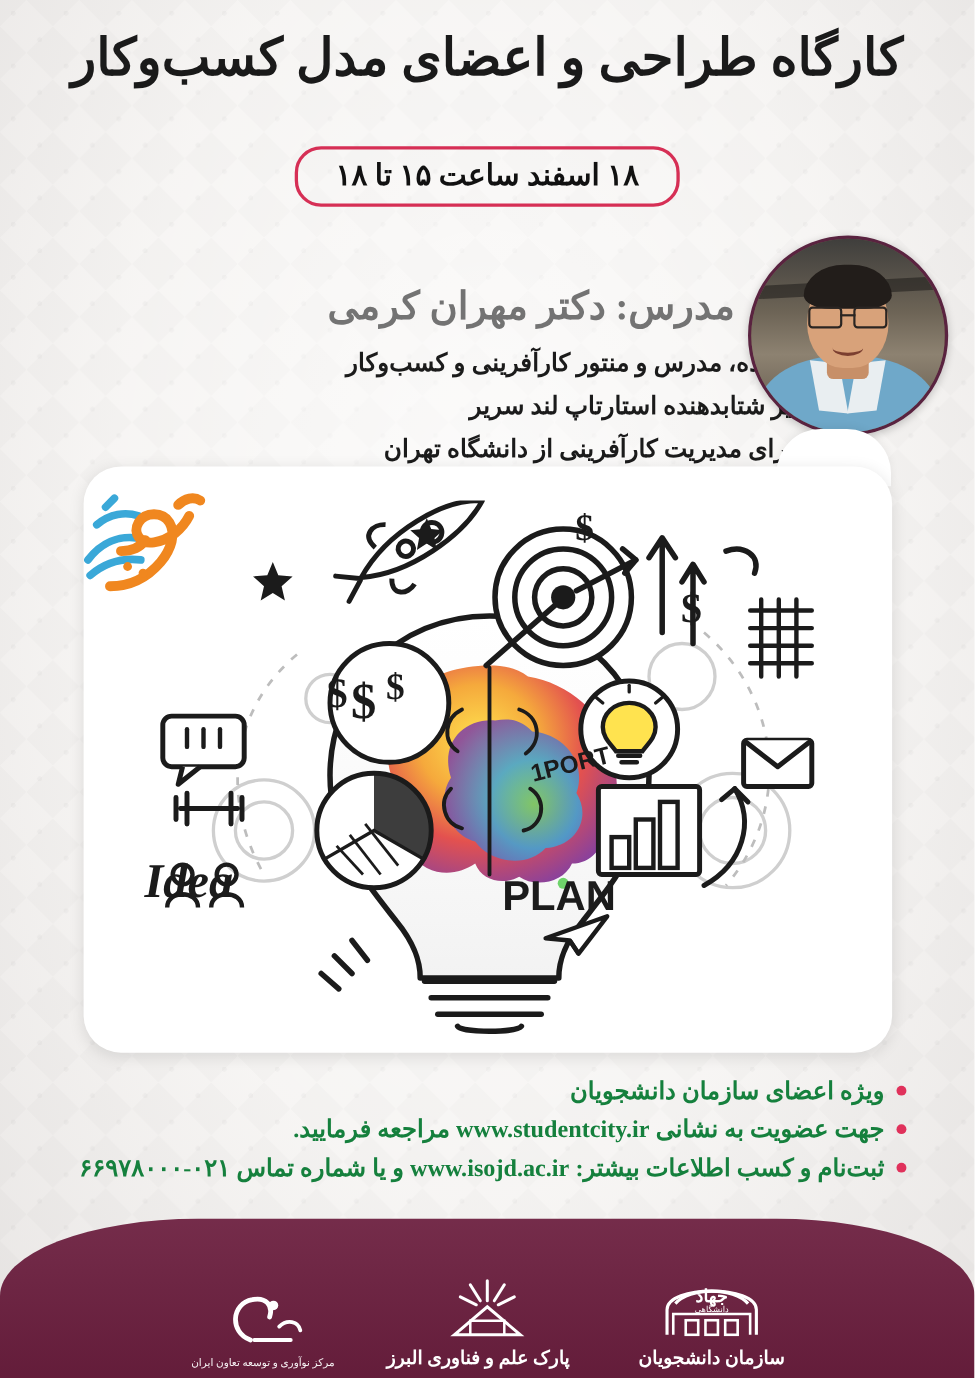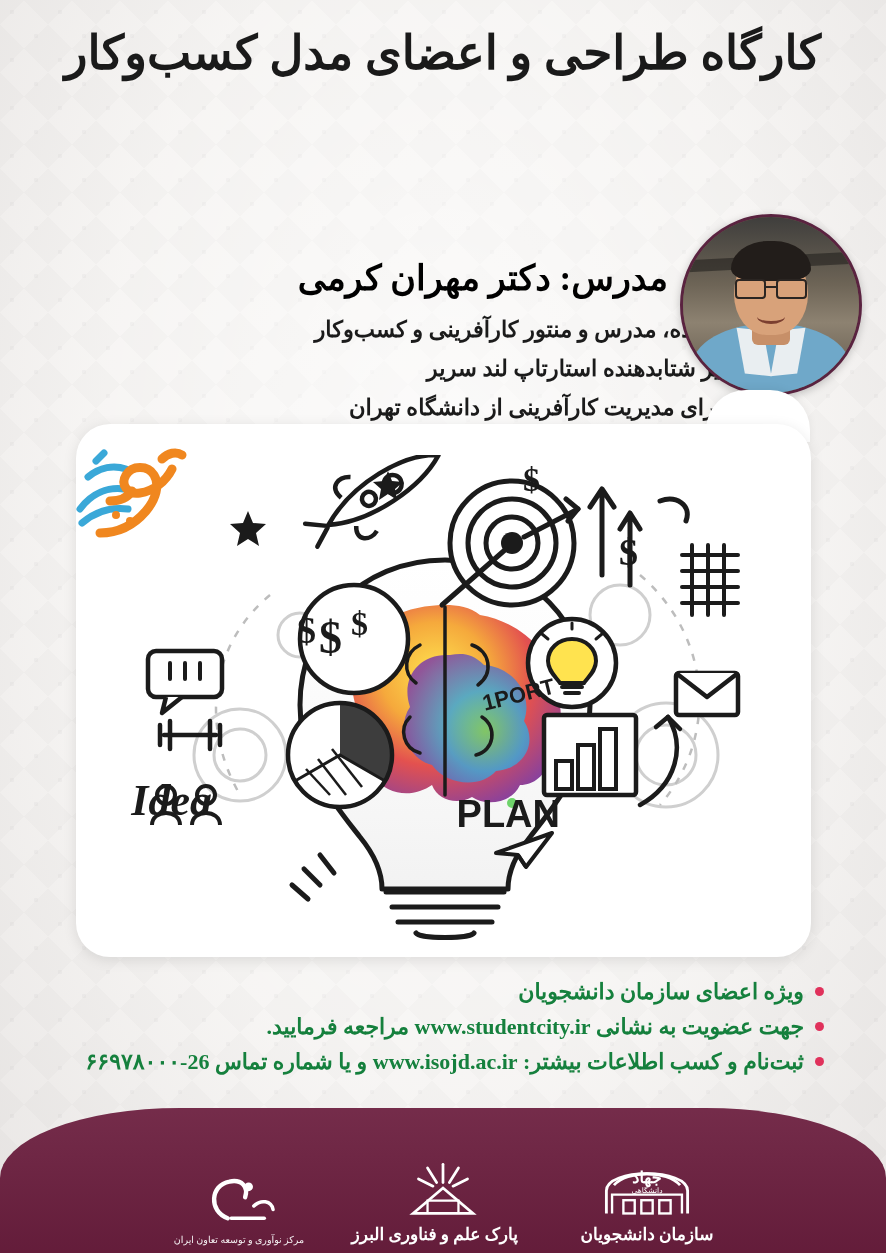--- a/index.html
+++ b/index.html
@@ -74,21 +74,21 @@
   }
 
   
   .instructor-name {
     position: absolute;
     top: 258px;
     right: 218px;
     font-family: "Liberation Serif", serif;
     font-weight: bold;
     font-size: 35px;
-    color: #000000;
+    color: #737373;
     white-space: nowrap;
   }
   .bullets {
     position: absolute;
     top: 313px;
     right: 120px;
     width: 450px;
     list-style: none;
     margin: 0;
     padding: 0;
@@ -361,20 +361,23 @@
 <body>
 
 <div class="poster">
   <div class="bg-pattern"></div>
   <div class="bg-vignette"></div>
 
   <div class="title-wrap">
     <div class="title">کارگاه طراحی و اعضای مدل کسب‌و‌کار</div>
   </div>
 
+  <div class="date-pill">
+    <span>۱۸ اسفند ساعت ۱۵ تا ۱۸</span>
+  </div>
 
   <div class="instructor-name">مدرس: دکتر مهران کرمی</div>
 
   <ul class="bullets">
     <li>نویسنده، مدرس و منتور کارآفرینی و کسب‌وکار</li>
     <li>مدیر شتابدهنده استارتاپ لند سریر</li>
     <li>دکترای مدیریت کارآفرینی از دانشگاه تهران</li>
   </ul>
 
   <div class="portrait">
@@ -604,21 +607,21 @@
         <path d="M200,400 L214,418"></path>
           <path d="M184,414 L200,430"></path>
           <path d="M172,430 L188,444"></path>
       </g>
     </svg>
   </div>
 
   <ul class="info">
     <li>ویژه اعضای سازمان دانشجویان</li>
     <li>جهت عضویت به نشانی www.studentcity.ir مراجعه فرمایید.</li>
-    <li>ثبت‌نام و کسب اطلاعات بیشتر: www.isojd.ac.ir و یا شماره تماس 26-۶۶۹۷۸۰۰۰</li>
+    <li>ثبت‌نام و کسب اطلاعات بیشتر: www.isojd.ac.ir و یا شماره تماس ۰۲۱-۶۶۹۷۸۰۰۰</li>
   </ul>
 
   <div class="footer-band">
     <div class="logos">
 
       <div class="logo-item">
         <div class="glyph">
           <svg viewBox="0 0 110 72" width="104" height="68" aria-hidden="true">
             <path d="M12,64 L12,40 C12,16 98,16 98,40 L98,64" fill="none" stroke="#ffffff" stroke-width="3"></path>
             <path d="M18,64 L18,44 L92,44 L92,64" fill="none" stroke="#ffffff" stroke-width="2.5"></path>

